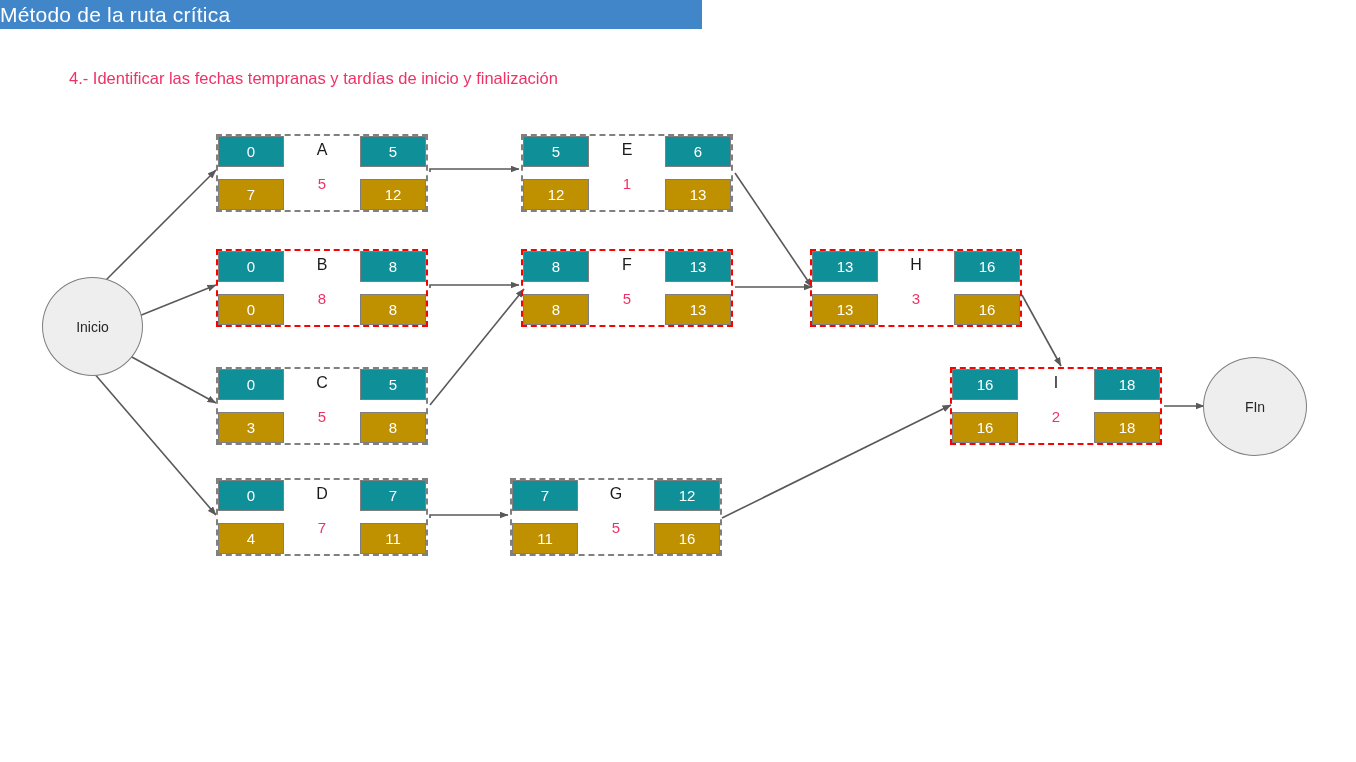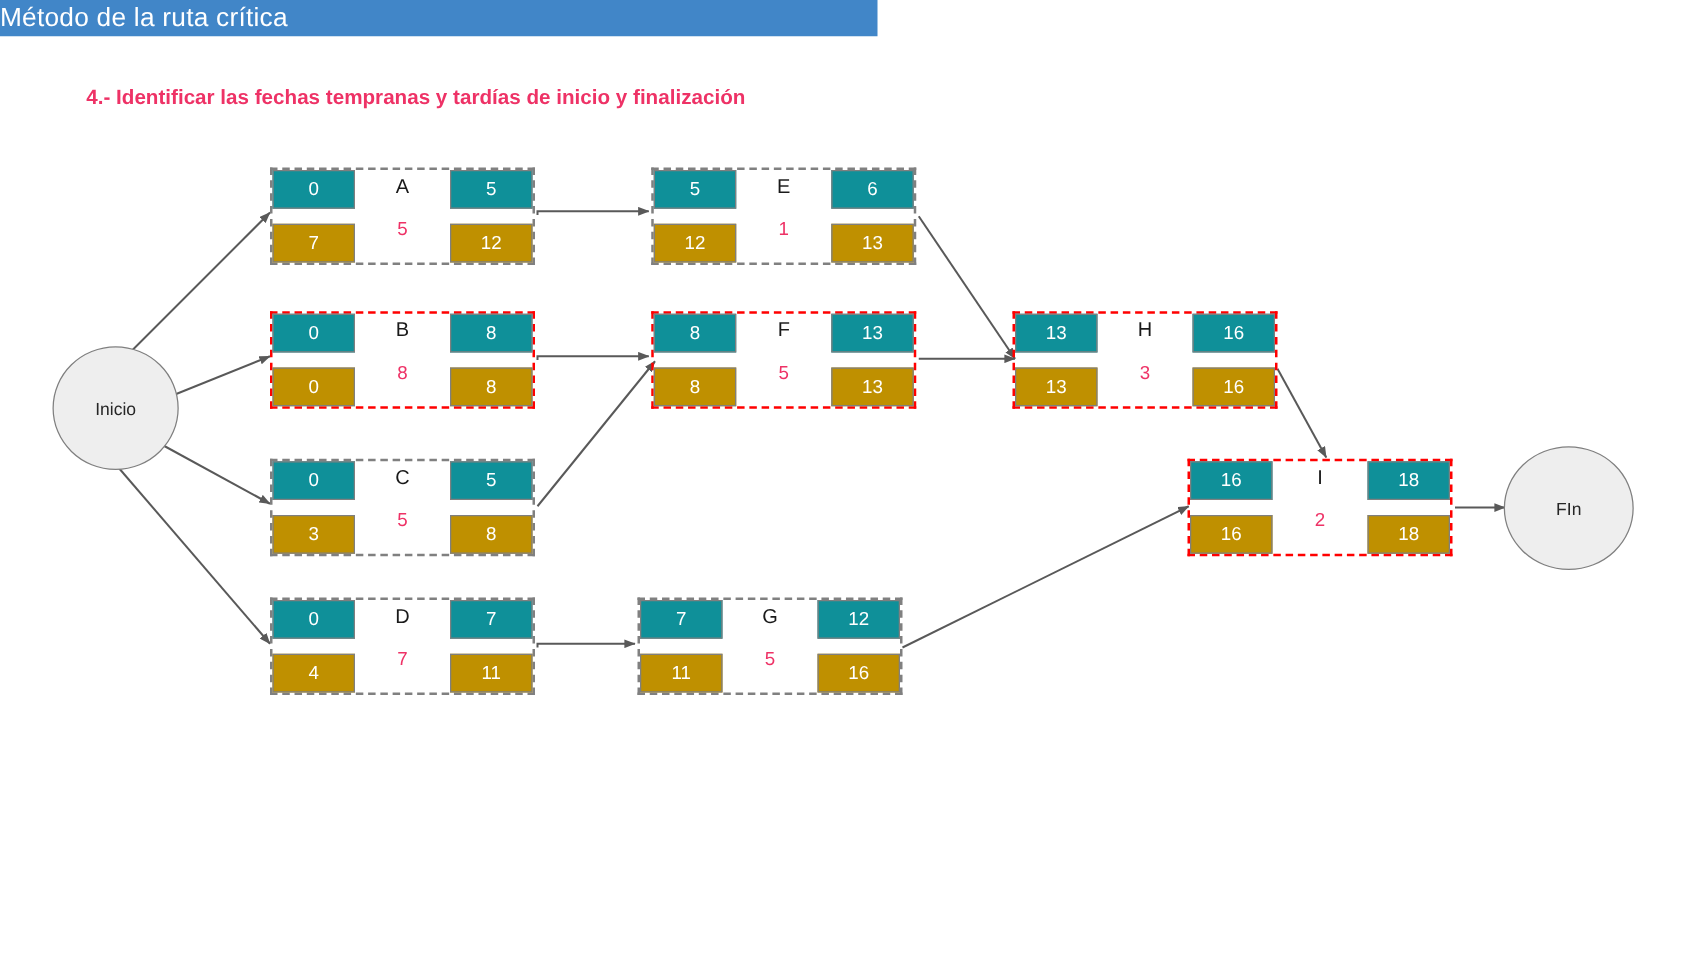--- a/index.html
+++ b/index.html
@@ -36,21 +36,21 @@
     font-weight: 400;
     letter-spacing: 0.2px;
     white-space: nowrap;
   }
   #step-title {
     position: absolute;
     left: 69px;
     top: 69px;
     color: #ee3266;
     font-size: 16.5px;
-    font-weight: bold;
+    font-weight: normal;
     white-space: nowrap;
   }
 
   
   #canvas {
     position: absolute;
     left: 0;
     top: 0;
     width: 1356px;
     height: 762px;

